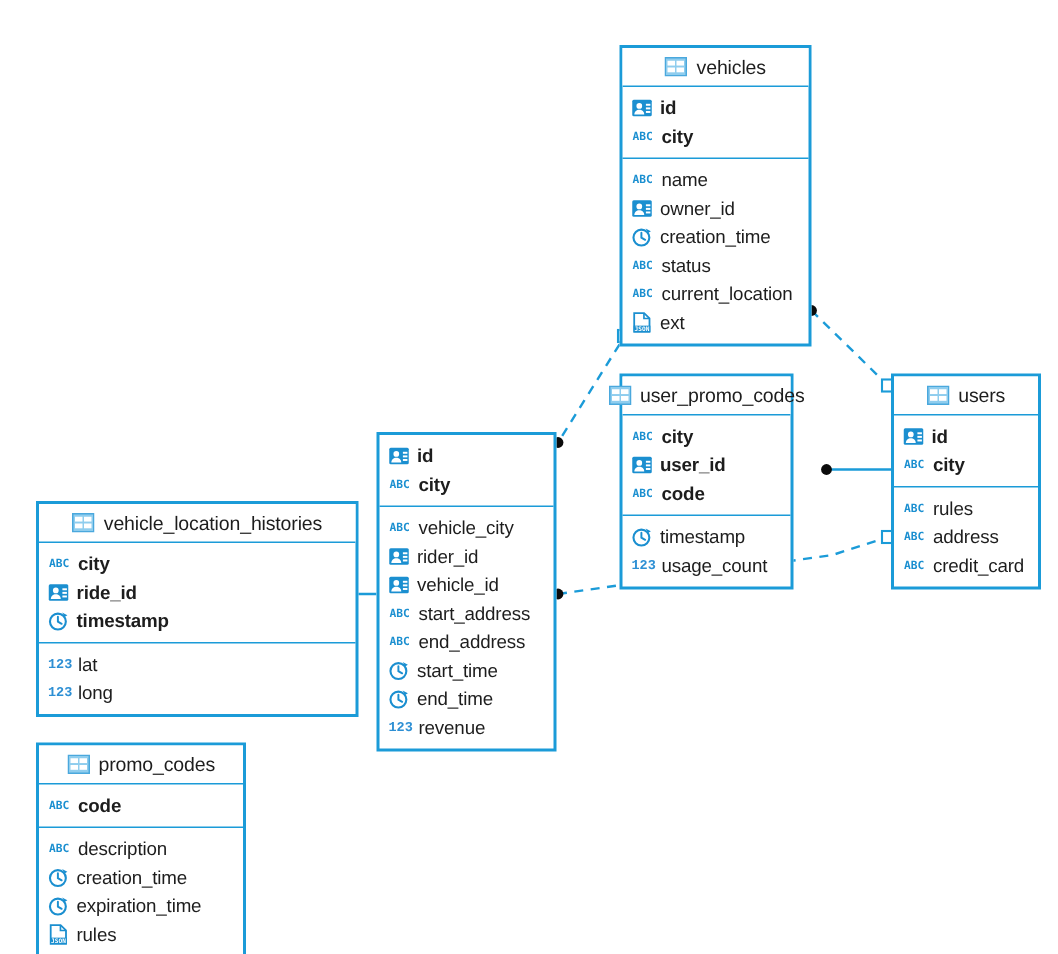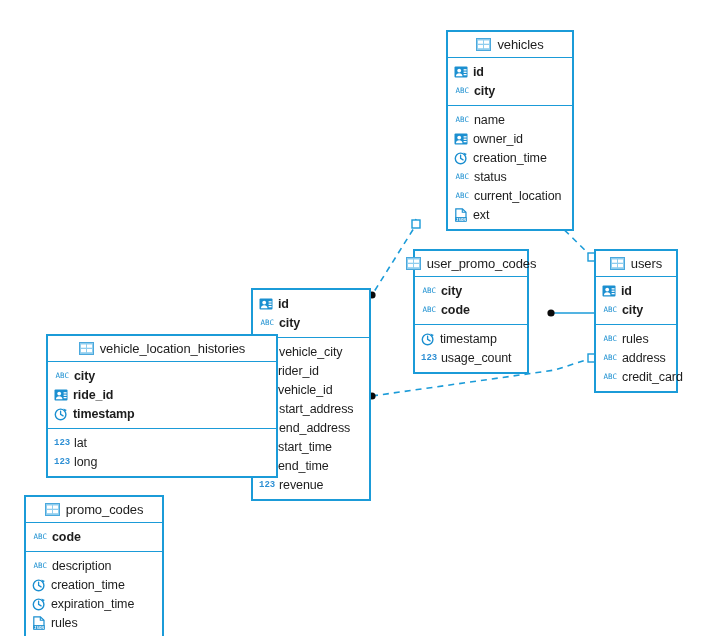--- a/index.html
+++ b/index.html
@@ -89,25 +89,25 @@
   }
   .ico svg { display: block; }
   .ico-table {
     width: 15px;
     height: 13px;
     flex: 0 0 15px;
   }
   .ico-abc {
     font-family: "DejaVu Sans Mono", monospace;
     font-size: 7.5px;
-    font-weight: normal;
+    font-weight: bold;
     color: #1b8fd0;
     letter-spacing: 0px;
     line-height: 14px;
-    text-align: right;
+    text-align: center;
     height: 14px;
     width: 15px;
     flex: 0 0 15px;
   }
   .ico-num {
     font-family: Liberation Mono, monospace;
     font-size: 9px;
     font-weight: bold;
     color: #2d8fd4;
     line-height: 14px;
@@ -132,21 +132,21 @@
       <path d="M372 396 L555 370 L592 358" fill="none" stroke="#1b9bd8" stroke-width="1.6" stroke-dasharray="6 5"></path>
       <circle cx="372" cy="396" r="3.6" fill="#0b0b0b"></circle>
       <rect x="588" y="354" width="8" height="8" fill="#ffffff" stroke="#1b9bd8" stroke-width="1.4"></rect>
       <path d="M551 313 L594 313" fill="none" stroke="#1b9bd8" stroke-width="1.6"></path>
       <circle cx="551" cy="313" r="3.6" fill="#0b0b0b"></circle>
       <path d="M219 396 L251 396" fill="none" stroke="#1b9bd8" stroke-width="1.6"></path>
       <circle cx="219" cy="396" r="3.6" fill="#0b0b0b"></circle>
     </svg>
 
   <div id="entity-layer">
-      <div class="entity" style="left: 413px; top: 30px; width: 128px; margin-left: 33px;">
+      <div class="entity" style="left: 413px; top: 30px; width: 128px;">
         <div class="entity-header">
           <span class="ico ico-table">
             <svg width="15" height="13" viewBox="0 0 15 13">
               <rect x="0.5" y="0.5" width="14" height="12" fill="#8fcdee" stroke="#4aa8dd"></rect>
               <rect x="2" y="2.5" width="5" height="3.2" fill="#ffffff"></rect>
               <rect x="8" y="2.5" width="5" height="3.2" fill="#ffffff"></rect>
               <rect x="2" y="7" width="5" height="3.2" fill="#ffffff"></rect>
               <rect x="8" y="7" width="5" height="3.2" fill="#ffffff"></rect>
             </svg>
           </span>
@@ -232,20 +232,33 @@
             </svg>
           </span>
           <span class="entity-title">user_promo_codes</span>
         </div>
         <div class="field-group">
           <div class="field pk">
             <span class="ico-abc">ABC</span>
             <span class="field-label">city</span>
           </div>
           <div class="field pk">
+            <span class="ico">
+              <svg width="14" height="14" viewBox="0 0 14 14">
+                <rect x="0.5" y="1.5" width="13" height="11" rx="1" fill="#1b8fd0"></rect>
+                <circle cx="5.2" cy="5.6" r="1.9" fill="#ffffff"></circle>
+                <path d="M1.9 11.3c0-1.9 1.5-3.1 3.3-3.1s3.3 1.2 3.3 3.1z" fill="#ffffff"></path>
+                <rect x="9.6" y="4.2" width="3" height="1.3" fill="#ffffff"></rect>
+                <rect x="9.6" y="6.6" width="3" height="1.3" fill="#ffffff"></rect>
+                <rect x="9.6" y="9" width="3" height="1.3" fill="#ffffff"></rect>
+              </svg>
+            </span>
+            <span class="field-label">user_id</span>
+          </div>
+          <div class="field pk">
             <span class="ico-abc">ABC</span>
             <span class="field-label">code</span>
           </div>
         </div>
         <div class="field-group">
           <div class="field">
             <span class="ico">
               <svg width="14" height="14" viewBox="0 0 14 14">
                 <circle cx="6.6" cy="7.4" r="5.3" fill="#ffffff" stroke="#1b8fd0" stroke-width="1.4"></circle>
                 <path d="M6.6 4.2 L6.6 7.4 L9.1 8.9" fill="none" stroke="#1b8fd0" stroke-width="1.3" stroke-linecap="round"></path>
@@ -253,21 +266,21 @@
               </svg>
             </span>
             <span class="field-label">timestamp</span>
           </div>
           <div class="field">
             <span class="ico-num">123</span>
             <span class="field-label">usage_count</span>
           </div>
         </div>
       </div>
-      <div class="entity" style="left: 594px; top: 249px; width: 84px;">
+      <div class="entity" style="left: 594px; top: 249px; width: 100px;">
         <div class="entity-header">
           <span class="ico ico-table">
             <svg width="15" height="13" viewBox="0 0 15 13">
               <rect x="0.5" y="0.5" width="14" height="12" fill="#8fcdee" stroke="#4aa8dd"></rect>
               <rect x="2" y="2.5" width="5" height="3.2" fill="#ffffff"></rect>
               <rect x="8" y="2.5" width="5" height="3.2" fill="#ffffff"></rect>
               <rect x="2" y="7" width="5" height="3.2" fill="#ffffff"></rect>
               <rect x="8" y="7" width="5" height="3.2" fill="#ffffff"></rect>
             </svg>
           </span>
@@ -385,21 +398,21 @@
               </svg>
             </span>
             <span class="field-label">end_time</span>
           </div>
           <div class="field">
             <span class="ico-num">123</span>
             <span class="field-label">revenue</span>
           </div>
         </div>
       </div>
-      <div class="entity" style="left: 24px; top: 334px; width: 232px; margin-left: 22px;">
+      <div class="entity" style="left: 24px; top: 334px; width: 215px;">
         <div class="entity-header">
           <span class="ico ico-table">
             <svg width="15" height="13" viewBox="0 0 15 13">
               <rect x="0.5" y="0.5" width="14" height="12" fill="#8fcdee" stroke="#4aa8dd"></rect>
               <rect x="2" y="2.5" width="5" height="3.2" fill="#ffffff"></rect>
               <rect x="8" y="2.5" width="5" height="3.2" fill="#ffffff"></rect>
               <rect x="2" y="7" width="5" height="3.2" fill="#ffffff"></rect>
               <rect x="8" y="7" width="5" height="3.2" fill="#ffffff"></rect>
             </svg>
           </span>

